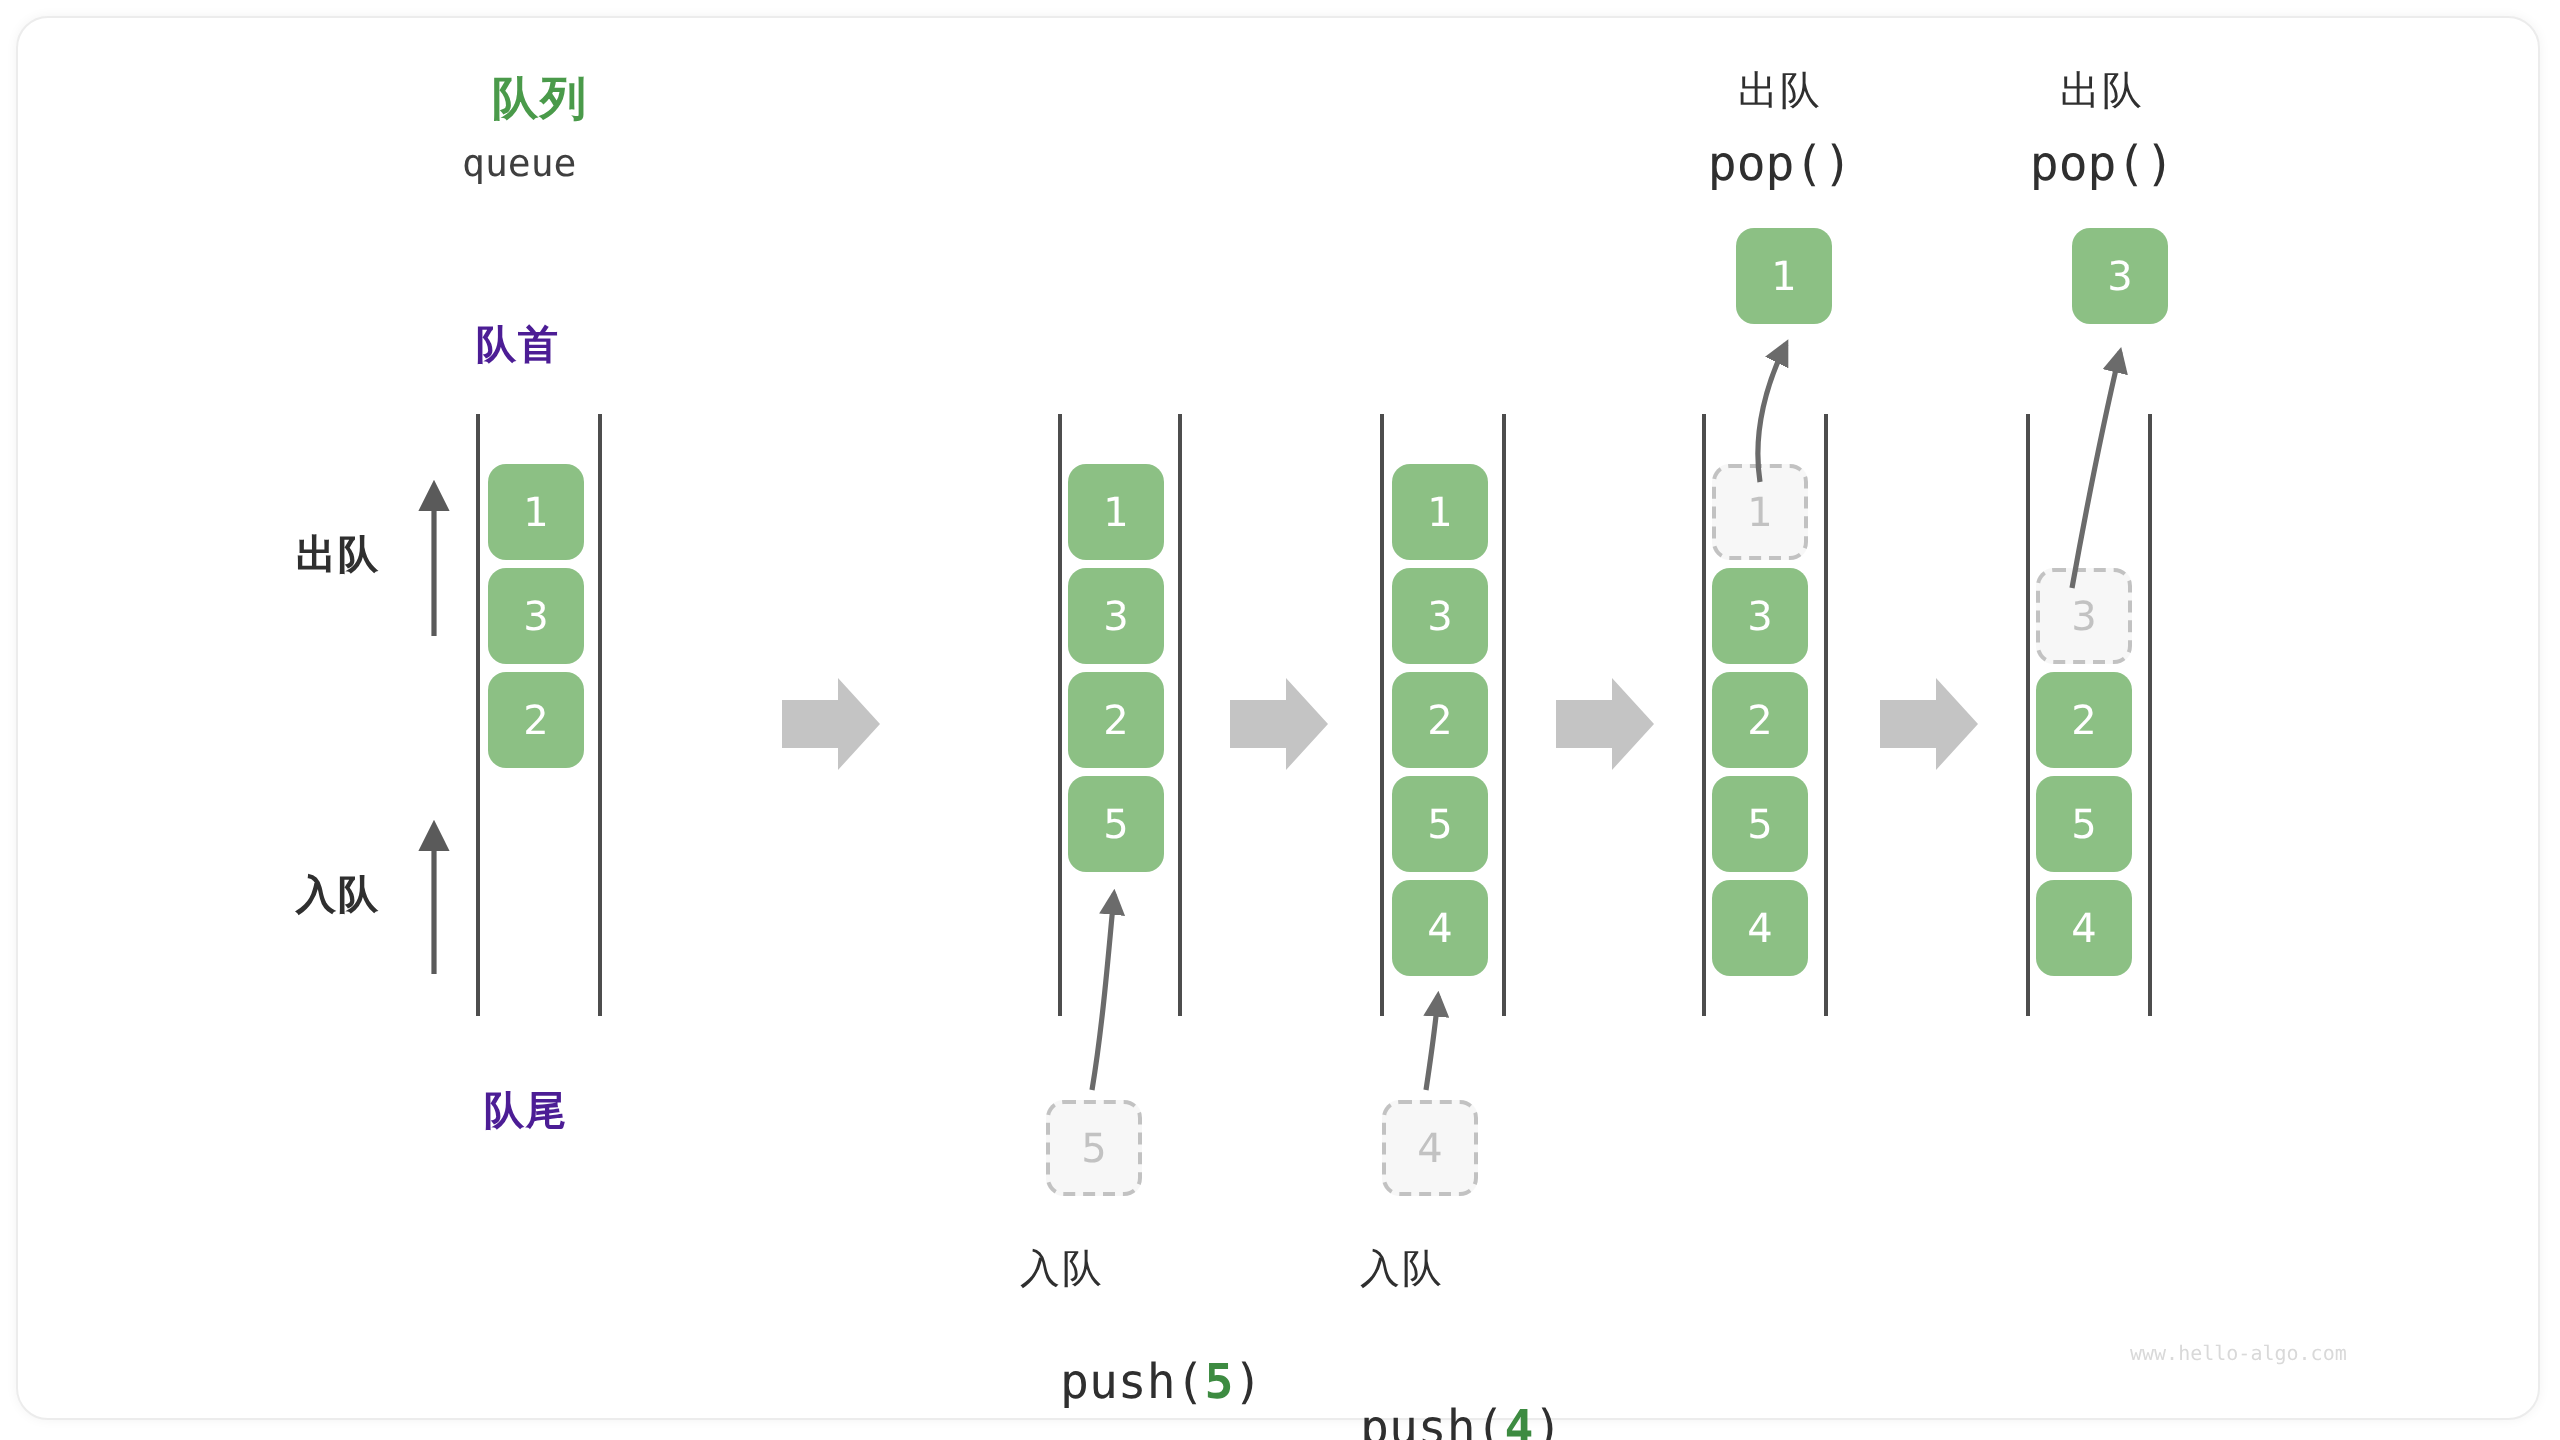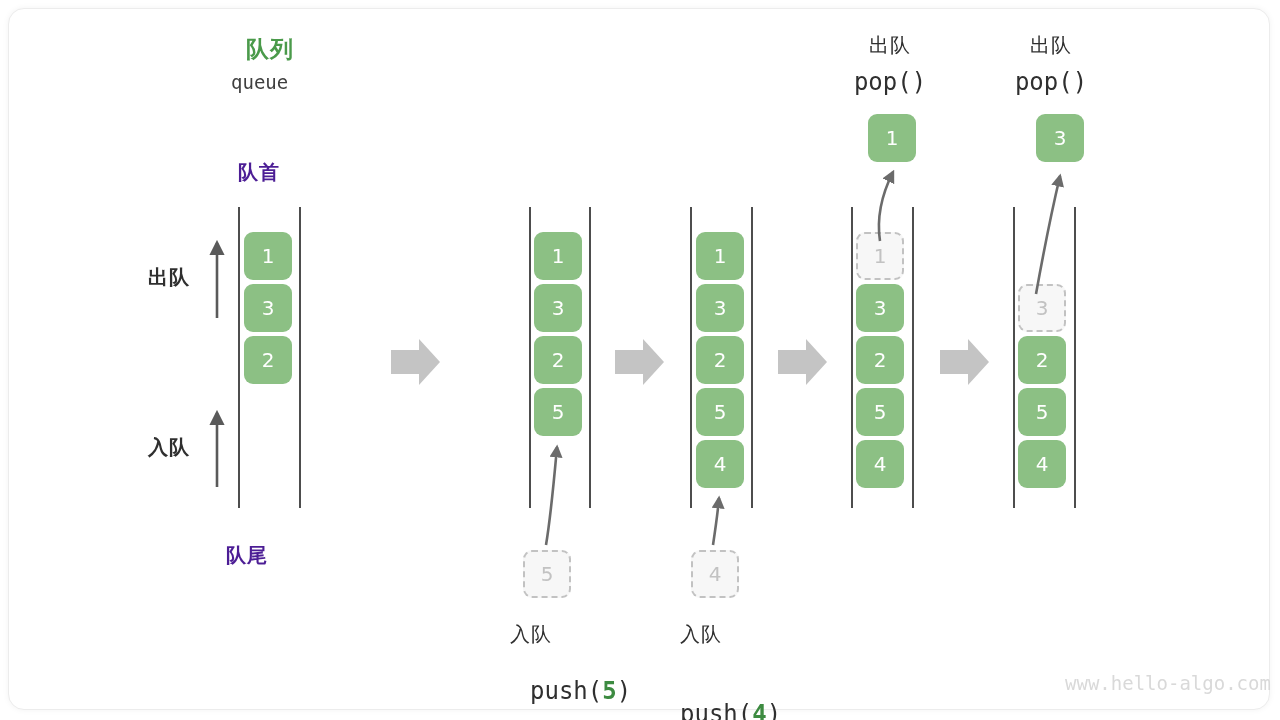--- a/index.html
+++ b/index.html
@@ -75,21 +75,21 @@
     position: absolute;
     font-size: 24px;
     color: #2f2f2f;
     white-space: nowrap;
     font-family: "DejaVu Sans Mono", "Liberation Mono", monospace;
     text-align: center;
   }
   .op-code .arg { color: #3d8b41; font-weight: bold; }
   .watermark {
     position: absolute;
-    font-size: 19px;
+    font-size: 10px;
     color: #d9d9d9;
     white-space: nowrap;
     font-family: "DejaVu Sans Mono", "Liberation Mono", monospace;
   }
 
   
   .rail {
     position: absolute;
     width: 2px;
     background: #4d4d4d;
@@ -128,21 +128,21 @@
 </head>
 <body>
 
 <div id="canvas">
   <div class="frame"></div>
 
   <div class="title-cn" style="left:236px; top:34px;">队列</div>
   <div class="title-en" style="left:231px; top:71px;">queue</div>
 
   <div class="endlabel" style="left:238px; top:159px;">队首</div>
-  <div class="endlabel" style="left:226px; top:542px;text-align:center;">队尾</div>
+  <div class="endlabel" style="left:242px; top:542px;text-align:center;">队尾</div>
 
   <div class="sidelabel" style="left:148px; top:264px;">出队</div>
   <div class="sidelabel" style="left:148px; top:434px;">入队</div>
 
   <div class="rail" style="left:238px; top:207px; height:301px;"></div>
   <div class="rail" style="left:299px; top:207px; height:301px;"></div>
 
   <div class="box" style="left:244px; top:232px;">1</div>
   <div class="box" style="left:244px; top:284px;">3</div>
   <div class="box" style="left:244px; top:336px;">2</div>

